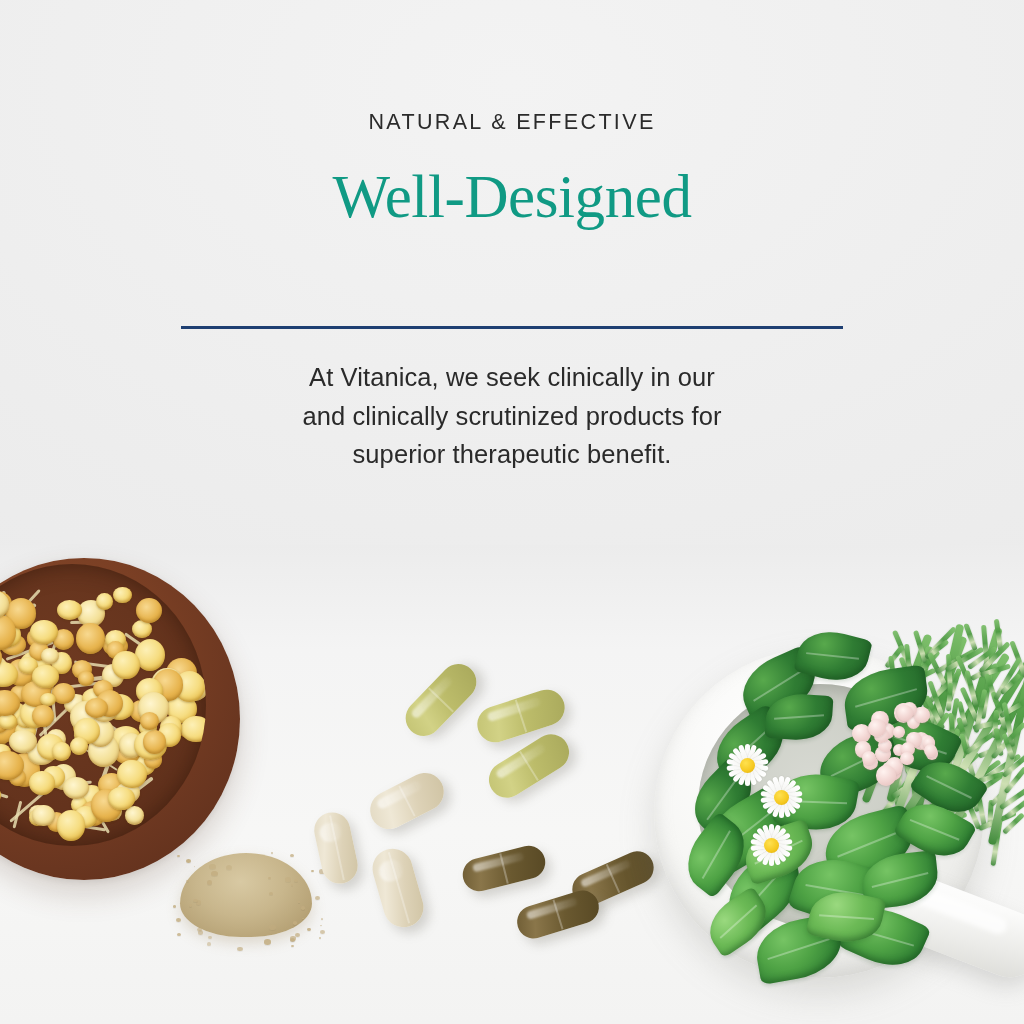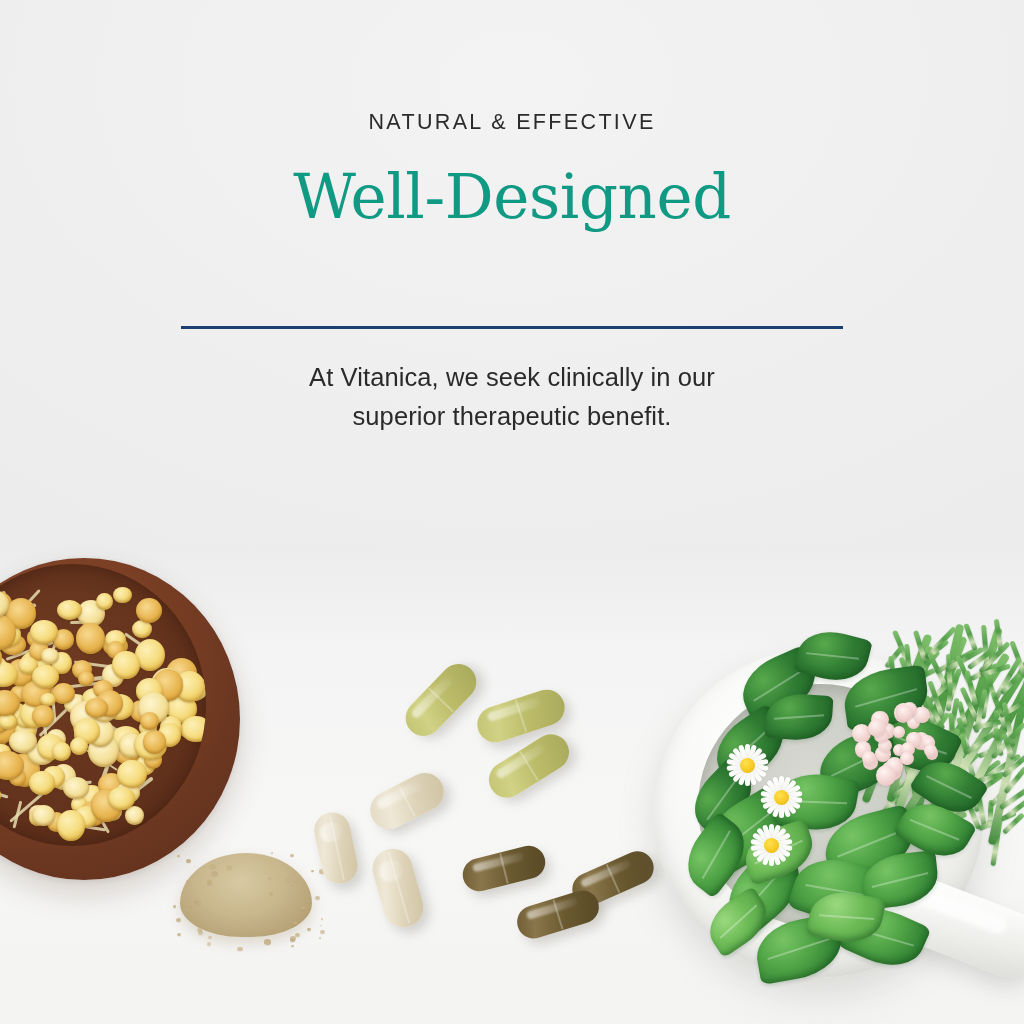--- a/index.html
+++ b/index.html
@@ -34,21 +34,21 @@
   }
   .headline{
     position:absolute;top:162px;left:0;right:0;
     font-family:"DejaVu Serif", serif;
     color:#109a84;
     font-size:61px;
     line-height:70px;
     font-weight:400;
     letter-spacing:-0.4px;
   }
-  .headline .l2{display:block;}
+  .headline .l2{display:block;font-family:Liberation Serif, serif;}
 
   .rule{
     position:absolute;top:326px;left:181px;width:662px;height:3px;
     background:#1e3f72;
   }
 
   .body{
     position:absolute;top:358px;left:0;right:0;
     font-size:25.5px;
     line-height:38.5px;
@@ -204,20 +204,21 @@
     <div class="eyebrow">NATURAL &amp; EFFECTIVE</div>
 
     <div class="headline">
       <span class="l2">Well-Designed</span>
     </div>
 
     <div class="rule"></div>
 
     <div class="body">
       <span>At Vitanica, we seek clinically in our</span>
+      <span>and clinically scrutinized products for</span>
       <span>superior therapeutic benefit.</span>
     </div>
   </div>
 
   <div class="photo">
 
     <div class="bowl">
       <div class="bowl-inner">
         <div class="flowers" id="flowers">
             <div class="stem" style="left:41.39347677705615px;top:142.17266479794026px;width:32.39255835581571px;height:2.471883615804836px;transform:rotate(0.7833480276167393deg);"></div>

